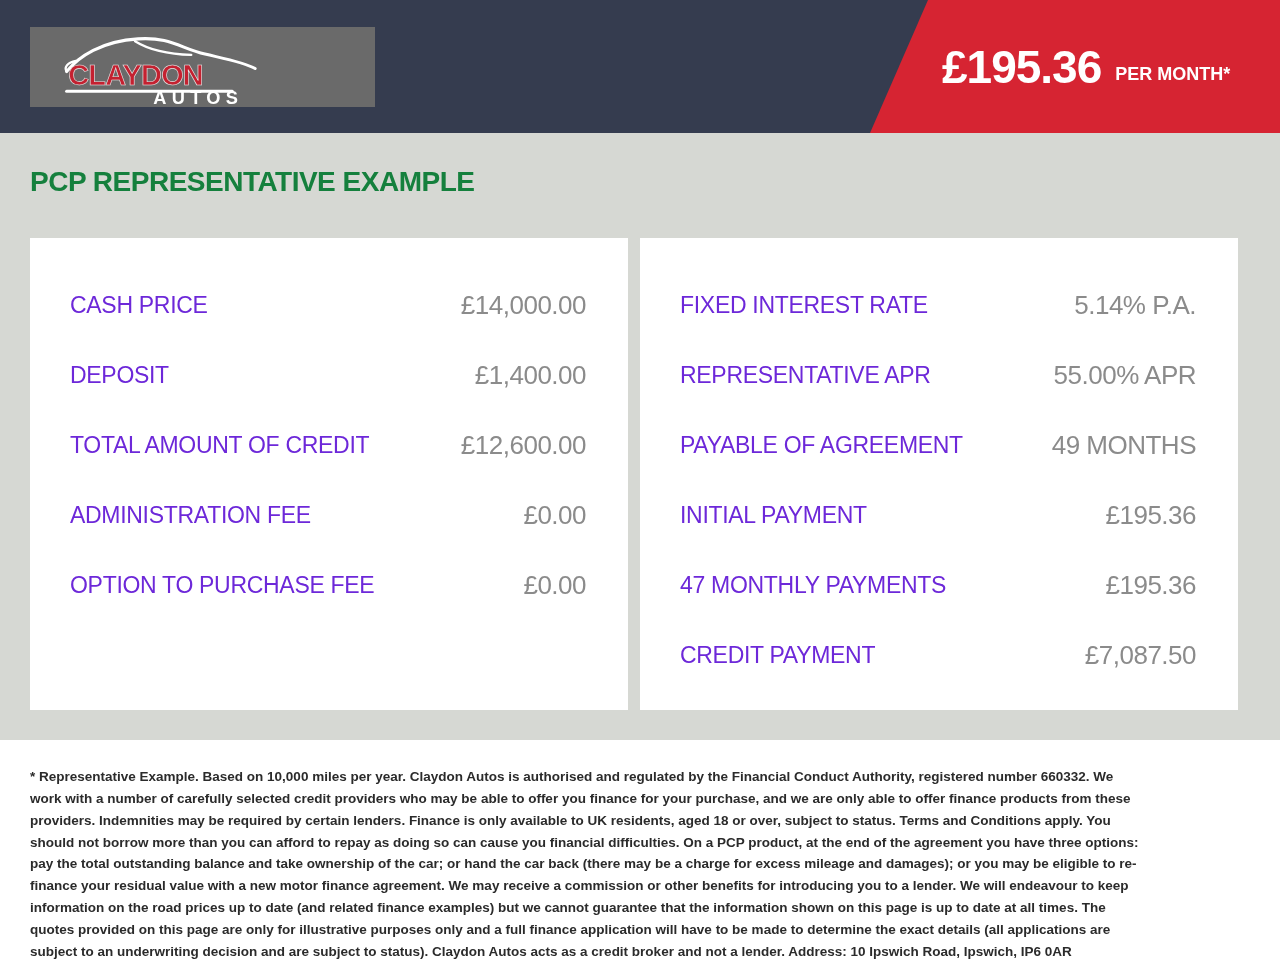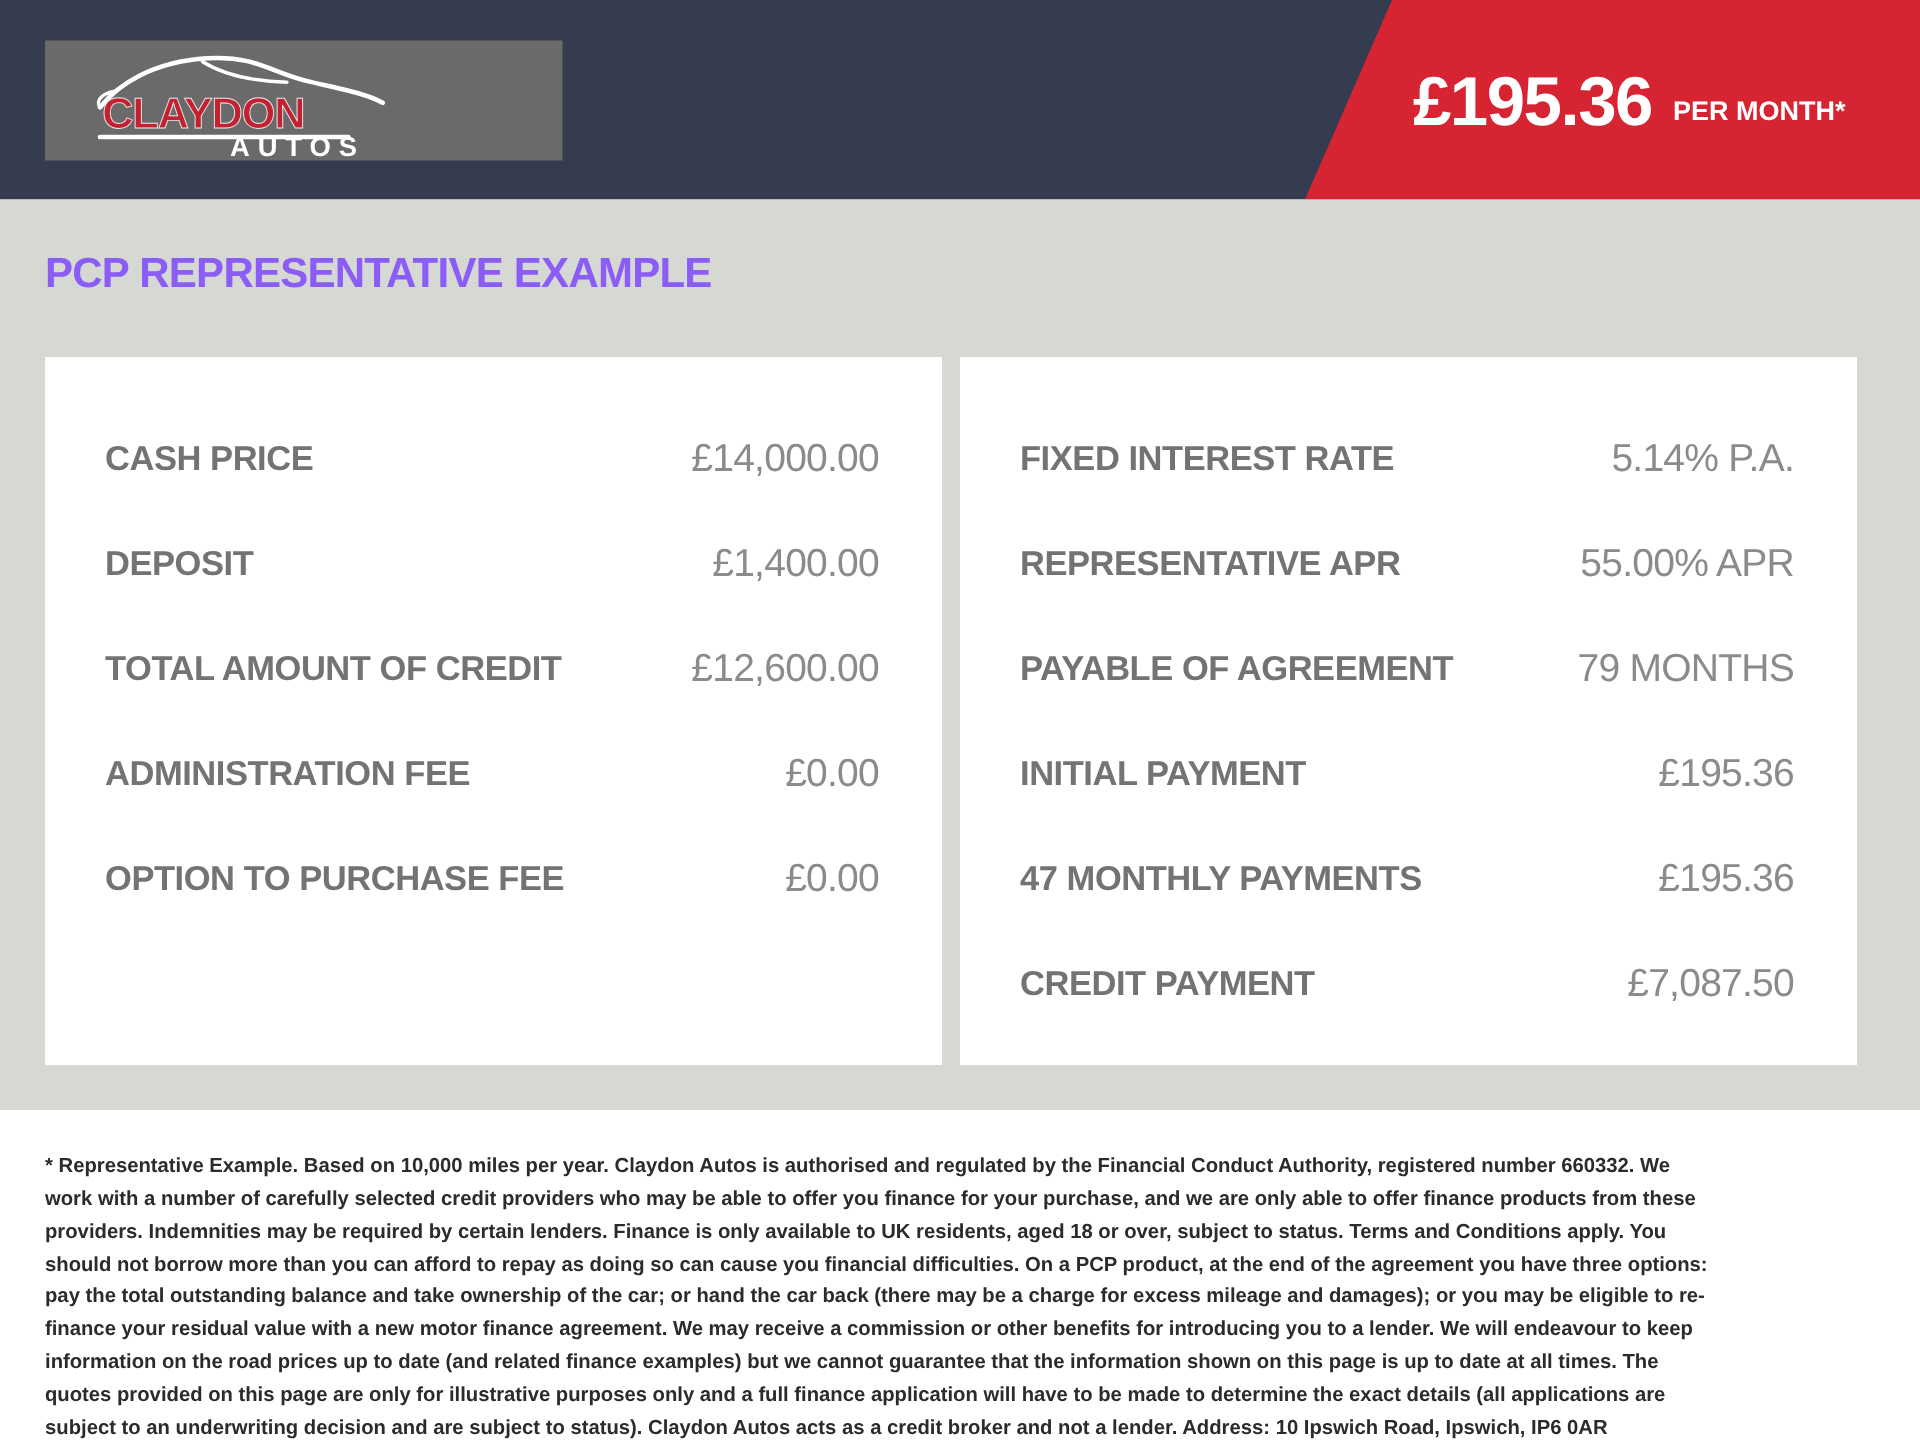--- a/index.html
+++ b/index.html
@@ -45,40 +45,40 @@
   }
 
   
   .grey-band {
     position:absolute; top:133px; left:0;
     width:1280px; height:607px;
     background:#d6d8d3;
   }
   .page-title {
     position:absolute; top:166px; left:30px;
-    font-size:28px; font-weight:bold; color:#8b5cf6;
+    font-size:28px; font-weight:bold; color:#15803d;
     letter-spacing:-0.5px;
   }
 
   
   .card {
     position:absolute; top:238px;
     width:598px; height:472px;
     background:#ffffff;
     padding:32px 42px 0 40px;
   }
   .card-left  { left:30px; }
   .card-right { left:640px; }
 
   .finance-row {
     height:70px;
     display:flex; justify-content:space-between; align-items:center;
   }
   .finance-label {
-    font-size:23px; font-weight:bold; color:#737373;
+    font-size:23px; font-weight:normal; color:#6d28d9;
     letter-spacing:-0.3px; white-space:nowrap;
   }
   .finance-value {
     font-size:26px; color:#8b8b8b;
     letter-spacing:-0.5px; white-space:nowrap;margin-left:21px;
   }
 
   
   .disclaimer {
     position:absolute; top:766px; left:30px;
@@ -144,21 +144,21 @@
   <div class="finance-row">
     <span class="finance-label">FIXED INTEREST RATE</span>
     <span class="finance-value">5.14% P.A.</span>
   </div>
   <div class="finance-row">
     <span class="finance-label">REPRESENTATIVE APR</span>
     <span class="finance-value">55.00% APR</span>
   </div>
   <div class="finance-row">
     <span class="finance-label">PAYABLE OF AGREEMENT</span>
-    <span class="finance-value">79 MONTHS</span>
+    <span class="finance-value">49 MONTHS</span>
   </div>
   <div class="finance-row">
     <span class="finance-label">INITIAL PAYMENT</span>
     <span class="finance-value">£195.36</span>
   </div>
   <div class="finance-row">
     <span class="finance-label">47 MONTHLY PAYMENTS</span>
     <span class="finance-value">£195.36</span>
   </div>
   <div class="finance-row">

